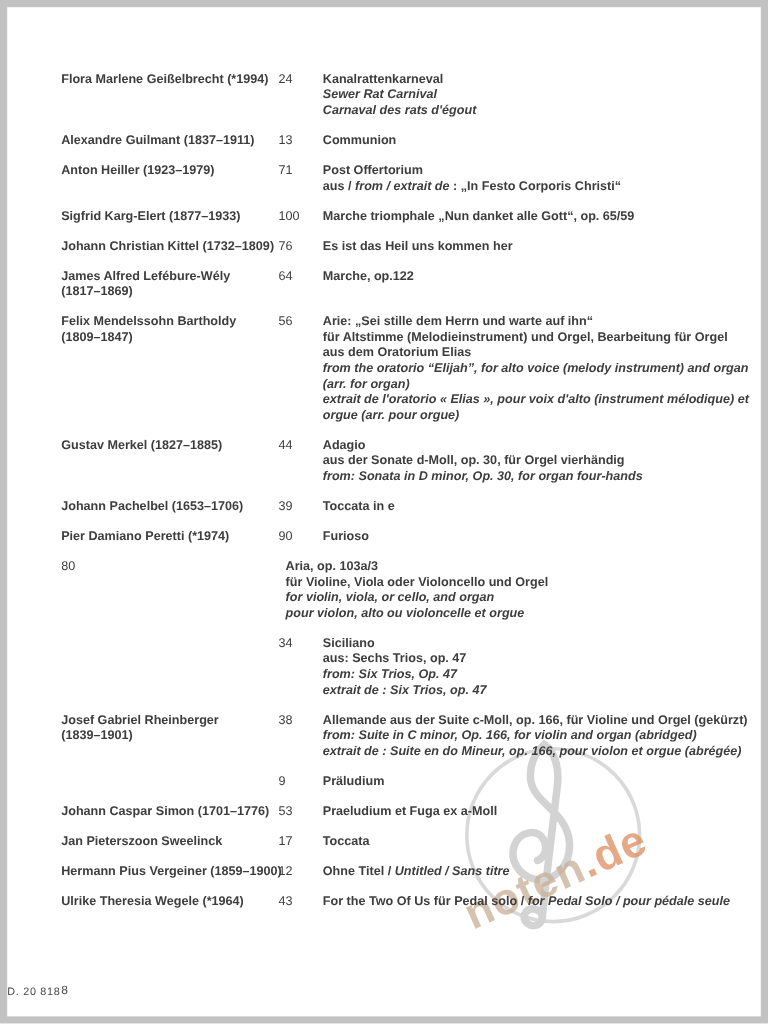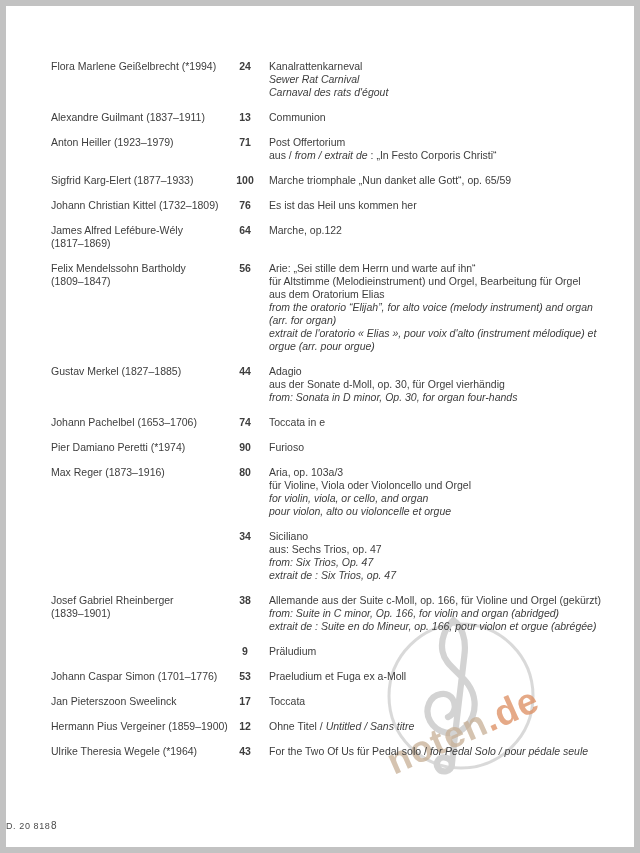--- a/index.html
+++ b/index.html
@@ -9,22 +9,22 @@
     background:#ffffff; box-sizing:border-box;
     border:6px solid #c2c2c2; overflow:hidden;
     font-family:"Liberation Sans", sans-serif; color:#3d3d3d;
   }
   .entries { position:absolute; top:54px; left:45px; right:26px; z-index:2; }
   .entry {
     display:grid; grid-template-columns:176px 26px 1fr;
     column-gap:5px; margin-bottom:12px;
     font-size:10.5px; line-height:13px;
   }
-  .composer div, .titles div { white-space:nowrap; }
-  .page-num { text-align:center;font-weight:bold; }
+  .composer div, .titles div { white-space:nowrap;font-weight:bold; }
+  .page-num { text-align:left; }
   .titles { padding-left:6px; }
   .it { font-style:italic; }
   .footer-page {
     position:absolute; left:45px; bottom:16px; font-size:10px; color:#4a4a4a; z-index:2;
   }
   .footer-plate {
     position:absolute; left:0; right:0; bottom:16px; text-align:left;
     font-size:9px; letter-spacing:0.6px; color:#4a4a4a; z-index:2;
   }
   .watermark {
@@ -136,38 +136,35 @@
     <div class="titles">
           <div><span>Adagio</span></div>
           <div><span>aus der Sonate d-Moll, op. 30, für Orgel vierhändig</span></div>
           <div><span class="it">from: Sonata in D minor, Op. 30, for organ four-hands</span></div>
         </div>
   </div>
       <div class="entry">
     <div class="composer">
           <div>Johann Pachelbel (1653–1706)</div>
         </div>
-    <div class="page-num">74</div>
+    <div class="page-num">39</div>
     <div class="titles">
           <div><span>Toccata in e</span></div>
         </div>
   </div>
       <div class="entry">
     <div class="composer">
           <div>Pier Damiano Peretti (*1974)</div>
         </div>
     <div class="page-num">90</div>
     <div class="titles">
           <div><span>Furioso</span></div>
         </div>
   </div>
       <div class="entry">
-    <div class="composer">
-          <div>Max Reger (1873–1916)</div>
-        </div>
     <div class="page-num">80</div>
     <div class="titles">
           <div><span>Aria, op. 103a/3</span></div>
           <div><span>für Violine, Viola oder Violoncello und Orgel</span></div>
           <div><span class="it">for violin, viola, or cello, and organ</span></div>
           <div><span class="it">pour violon, alto ou violoncelle et orgue</span></div>
         </div>
   </div>
       <div class="entry">
     <div class="composer"></div>

